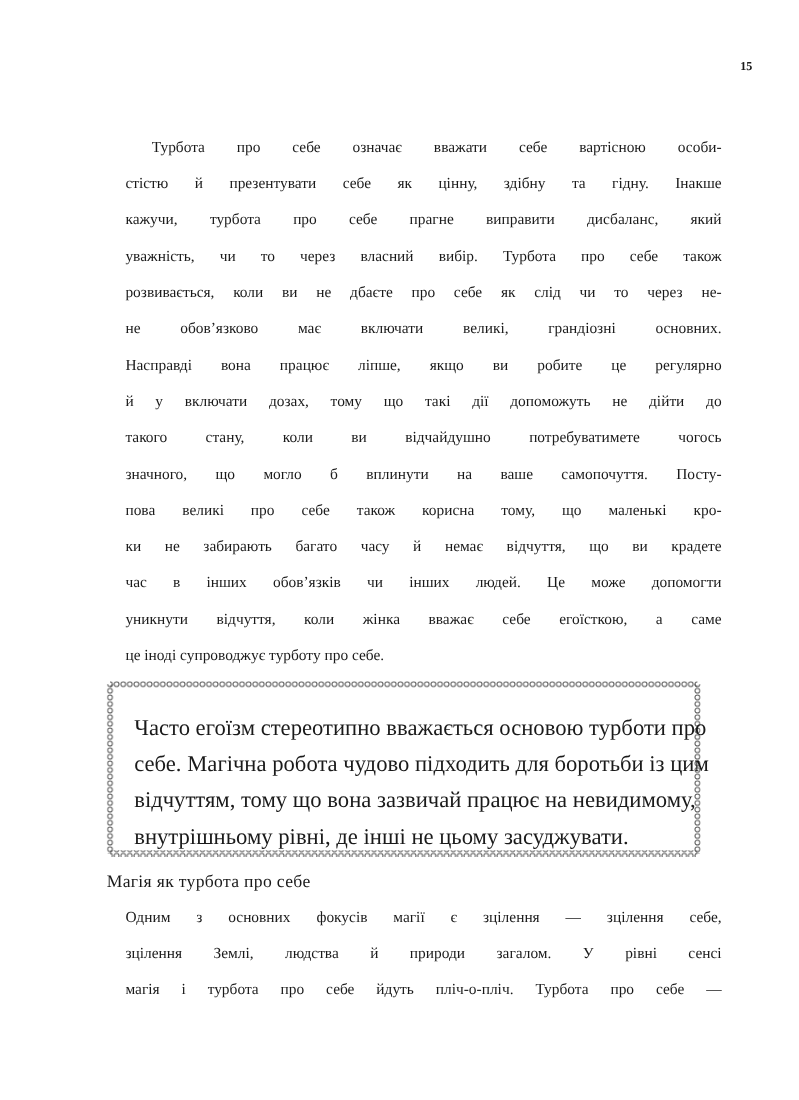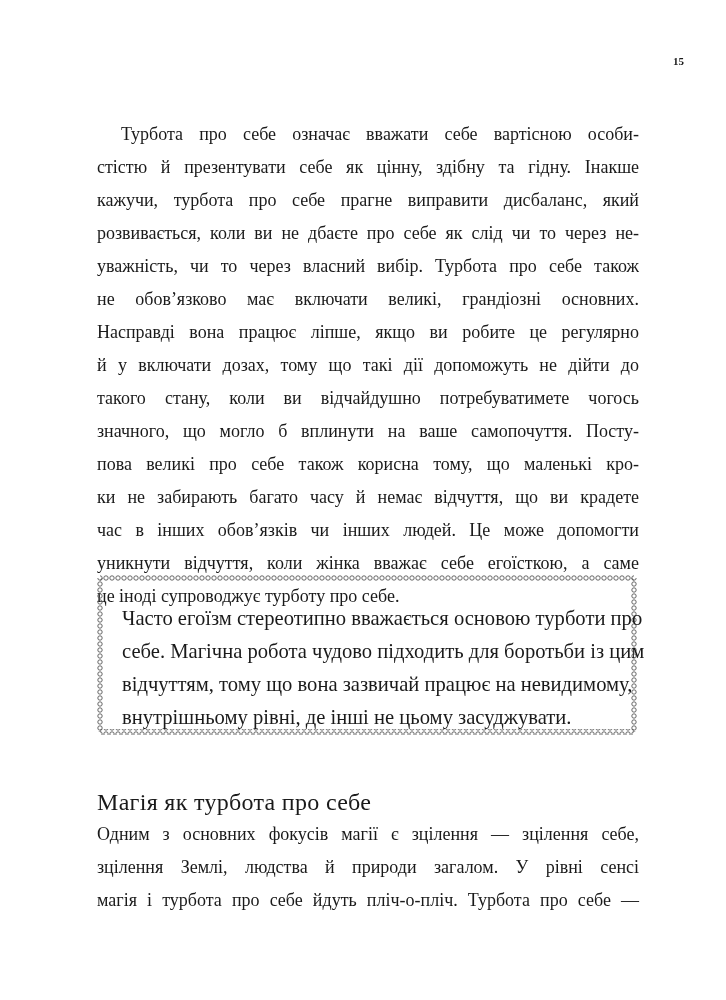--- a/index.html
+++ b/index.html
@@ -36,23 +36,23 @@
     }
     .page-number {
       position: absolute;
       left: 243px;
       top: 0;
       font-size: 11px;
       font-weight: bold;
     }
     .body-text {
       position: absolute;
-      left: 97px;
+      left: 114px;
       width: 542px;
-      font-size: 18px;
+      font-size: 14px;
       line-height: 33px;
       text-align: justify;
       hyphens: manual;
     }
     .para-1 {
       top: 118px;
     }
     .para-1 .line, .sidebar-box .line, .para-2 .line {
       display: block;
       text-align: justify;
@@ -62,21 +62,21 @@
     }
     .para-1 .line.first {
       padding-left: 24px;
     }
     .para-1 .line.last, .sidebar-box .line.last, .para-2 .line.last {
       text-align-last: left;
     }
     .sidebar-box {
       position: absolute;
       left: 97px;
-      top: 575px;
+      top: 619px;
       width: 540px;
       height: 160px;
       box-sizing: border-box;
     }
     .sidebar-border {
       position: absolute;
       left: 0;
       top: 0;
       width: 540px;
       height: 160px;
@@ -86,42 +86,42 @@
       left: 25px;
       top: 27px;
       width: 485px;
       font-size: 20.6px;
       line-height: 33px;
     }
     .section-heading {
       position: absolute;
       left: 97px;
       top: 787px;
-      font-size: 24px;
+      font-size: 16px;
       line-height: 30px;
       font-family: "Liberation Serif", "DejaVu Serif", serif;
       letter-spacing: 0.3px;
     }
     .para-2 {
       top: 818px;
     }
   </style>
 </head>
 <body>
 
 <div class="running-header">
   <span class="page-number">15</span>
 </div>
 
 <div class="body-text para-1">
   <span class="line first">Турбота про себе означає вважати себе вартісною особи-</span>
   <span class="line">стістю й презентувати себе як цінну, здібну та гідну. Інакше</span>
   <span class="line">кажучи, турбота про себе прагне виправити дисбаланс, який</span>
+  <span class="line">уважність, чи то через власний вибір. Турбота про себе також</span>
   <span class="line">розвивається, коли ви не дбаєте про себе як слід чи то через не-</span>
-  <span class="line">уважність, чи то через власний вибір. Турбота про себе також</span>
   <span class="line">не обов’язково має включати великі, грандіозні основних.</span>
   <span class="line">Насправді вона працює ліпше, якщо ви робите це регулярно</span>
   <span class="line">й у включати дозах, тому що такі дії допоможуть не дійти до</span>
   <span class="line">такого стану, коли ви відчайдушно потребуватимете чогось</span>
   <span class="line">значного, що могло б вплинути на ваше самопочуття. Посту-</span>
   <span class="line">пова великі про себе також корисна тому, що маленькі кро-</span>
   <span class="line">ки не забирають багато часу й немає відчуття, що ви крадете</span>
   <span class="line">час в інших обов’язків чи інших людей. Це може допомогти</span>
   <span class="line">уникнути відчуття, коли жінка вважає себе егоїсткою, а саме</span>
   <span class="line last">це іноді супроводжує турботу про себе.</span>

